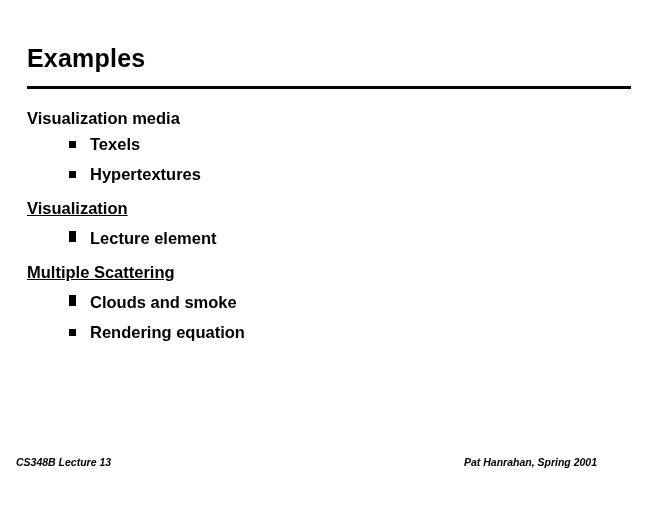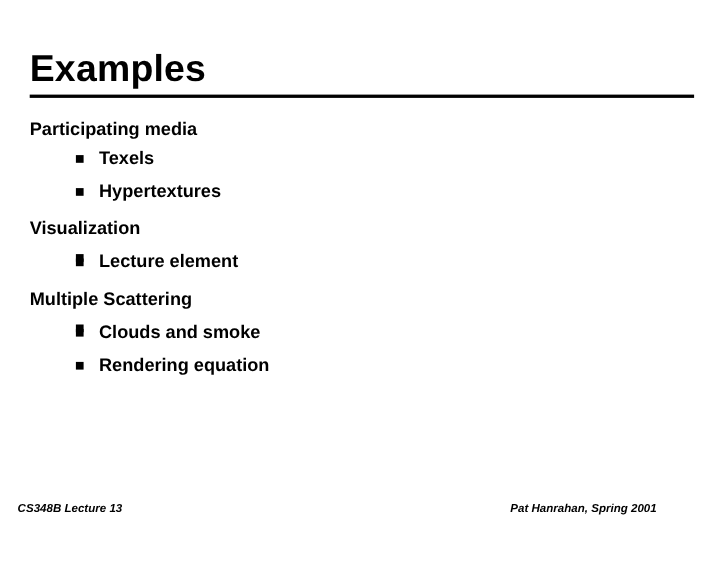--- a/index.html
+++ b/index.html
@@ -17,21 +17,21 @@
   .slide {
     position: relative;
     width: 660px;
     height: 510px;
     box-sizing: border-box;
   }
   .slide-title {
     position: absolute;
     left: 27px;
     top: 44px;
-    font-size: 34px;
+    font-size: 25px;
     font-weight: bold;
     letter-spacing: 0.2px;
   }
   .title-rule {
     position: absolute;
     left: 27px;
     top: 86px;
     width: 604px;
     height: 3px;
     background: #000000;
@@ -50,21 +50,21 @@
     padding: 0;
   }
   .lvl2 {
     font-size: 16.5px;
     font-weight: bold;
     line-height: 20px;
     margin: 0 0 10px 0;
     padding-left: 42px;
     position: relative;
   }
-  .lvl1.spaced { margin-top: 14px; }
+  .lvl1.spaced { margin-top: 14px; text-decoration: underline; }
   .bullet-sq {
     position: absolute;
     left: 42px;
     top: 7px;
     width: 7px;
     height: 7px;
     background: #000000;
     display: inline-block;
   }
   .lvl2 .label {
@@ -97,21 +97,21 @@
 </head>
 <body>
 
 <div class="slide">
 
   <div class="slide-title">Examples</div>
   <div class="title-rule"></div>
 
   <div class="body-list">
 
-    <p class="lvl1">Participating media</p>
+    <p class="lvl1">Visualization media</p>
     <p class="lvl2">
       <span class="bullet-sq"></span>
       <span class="label">Texels</span>
     </p>
     <p class="lvl2">
       <span class="bullet-sq"></span>
       <span class="label">Hypertextures</span>
     </p>
 
     <p class="lvl1 spaced">Visualization</p>

